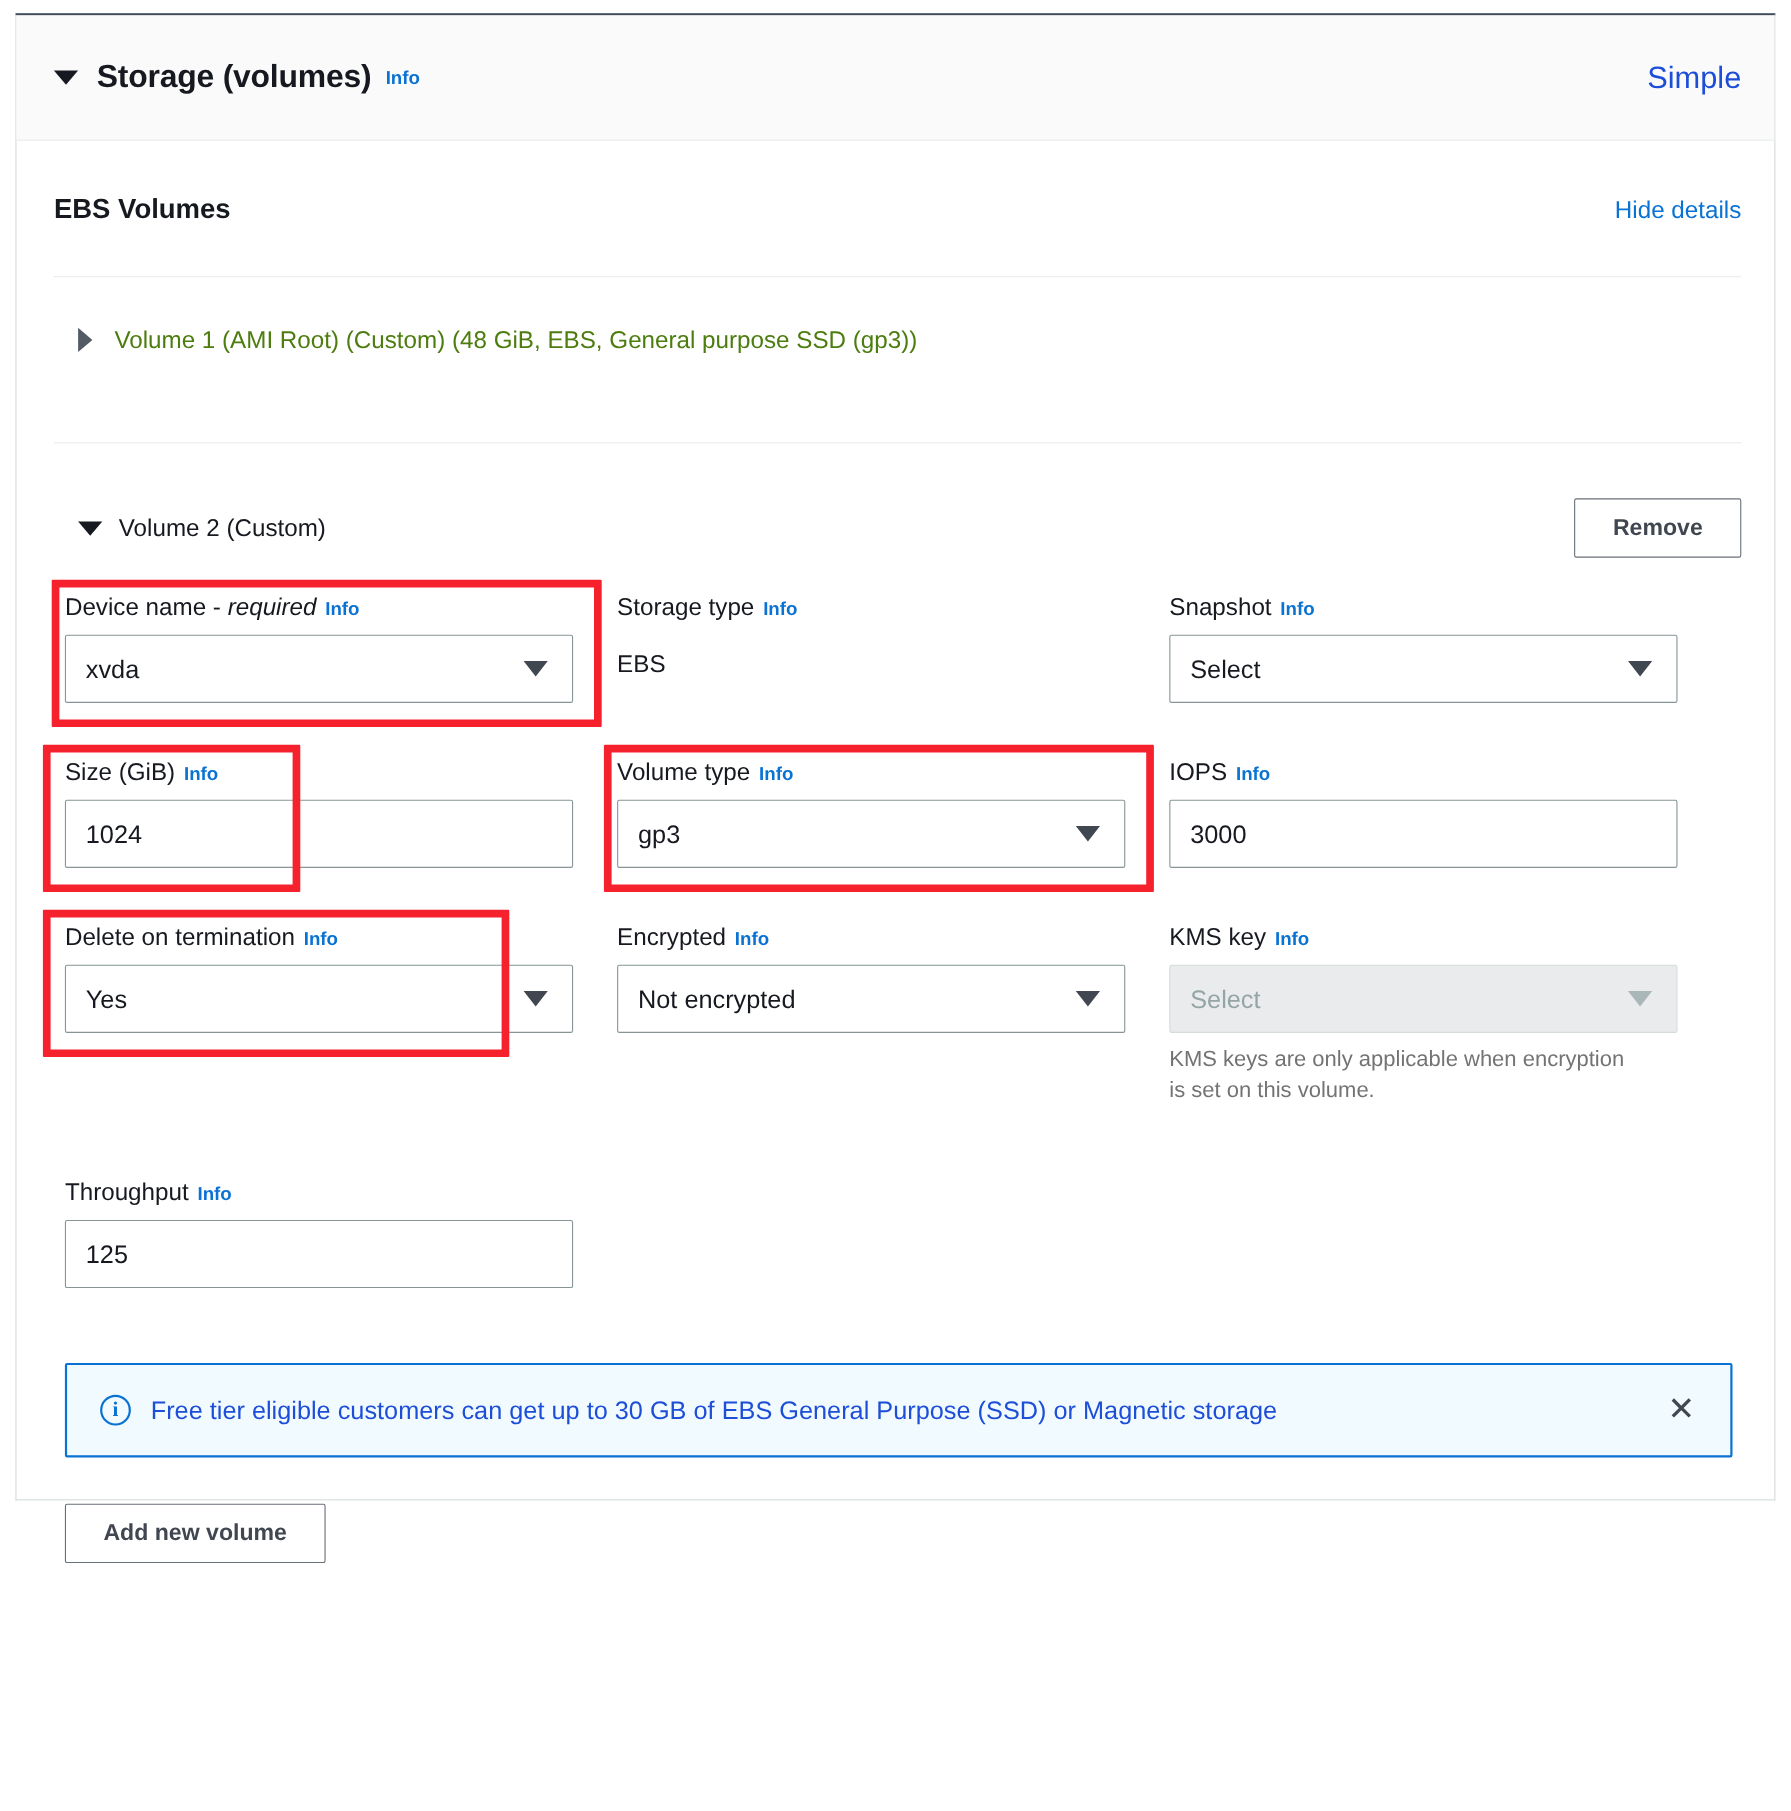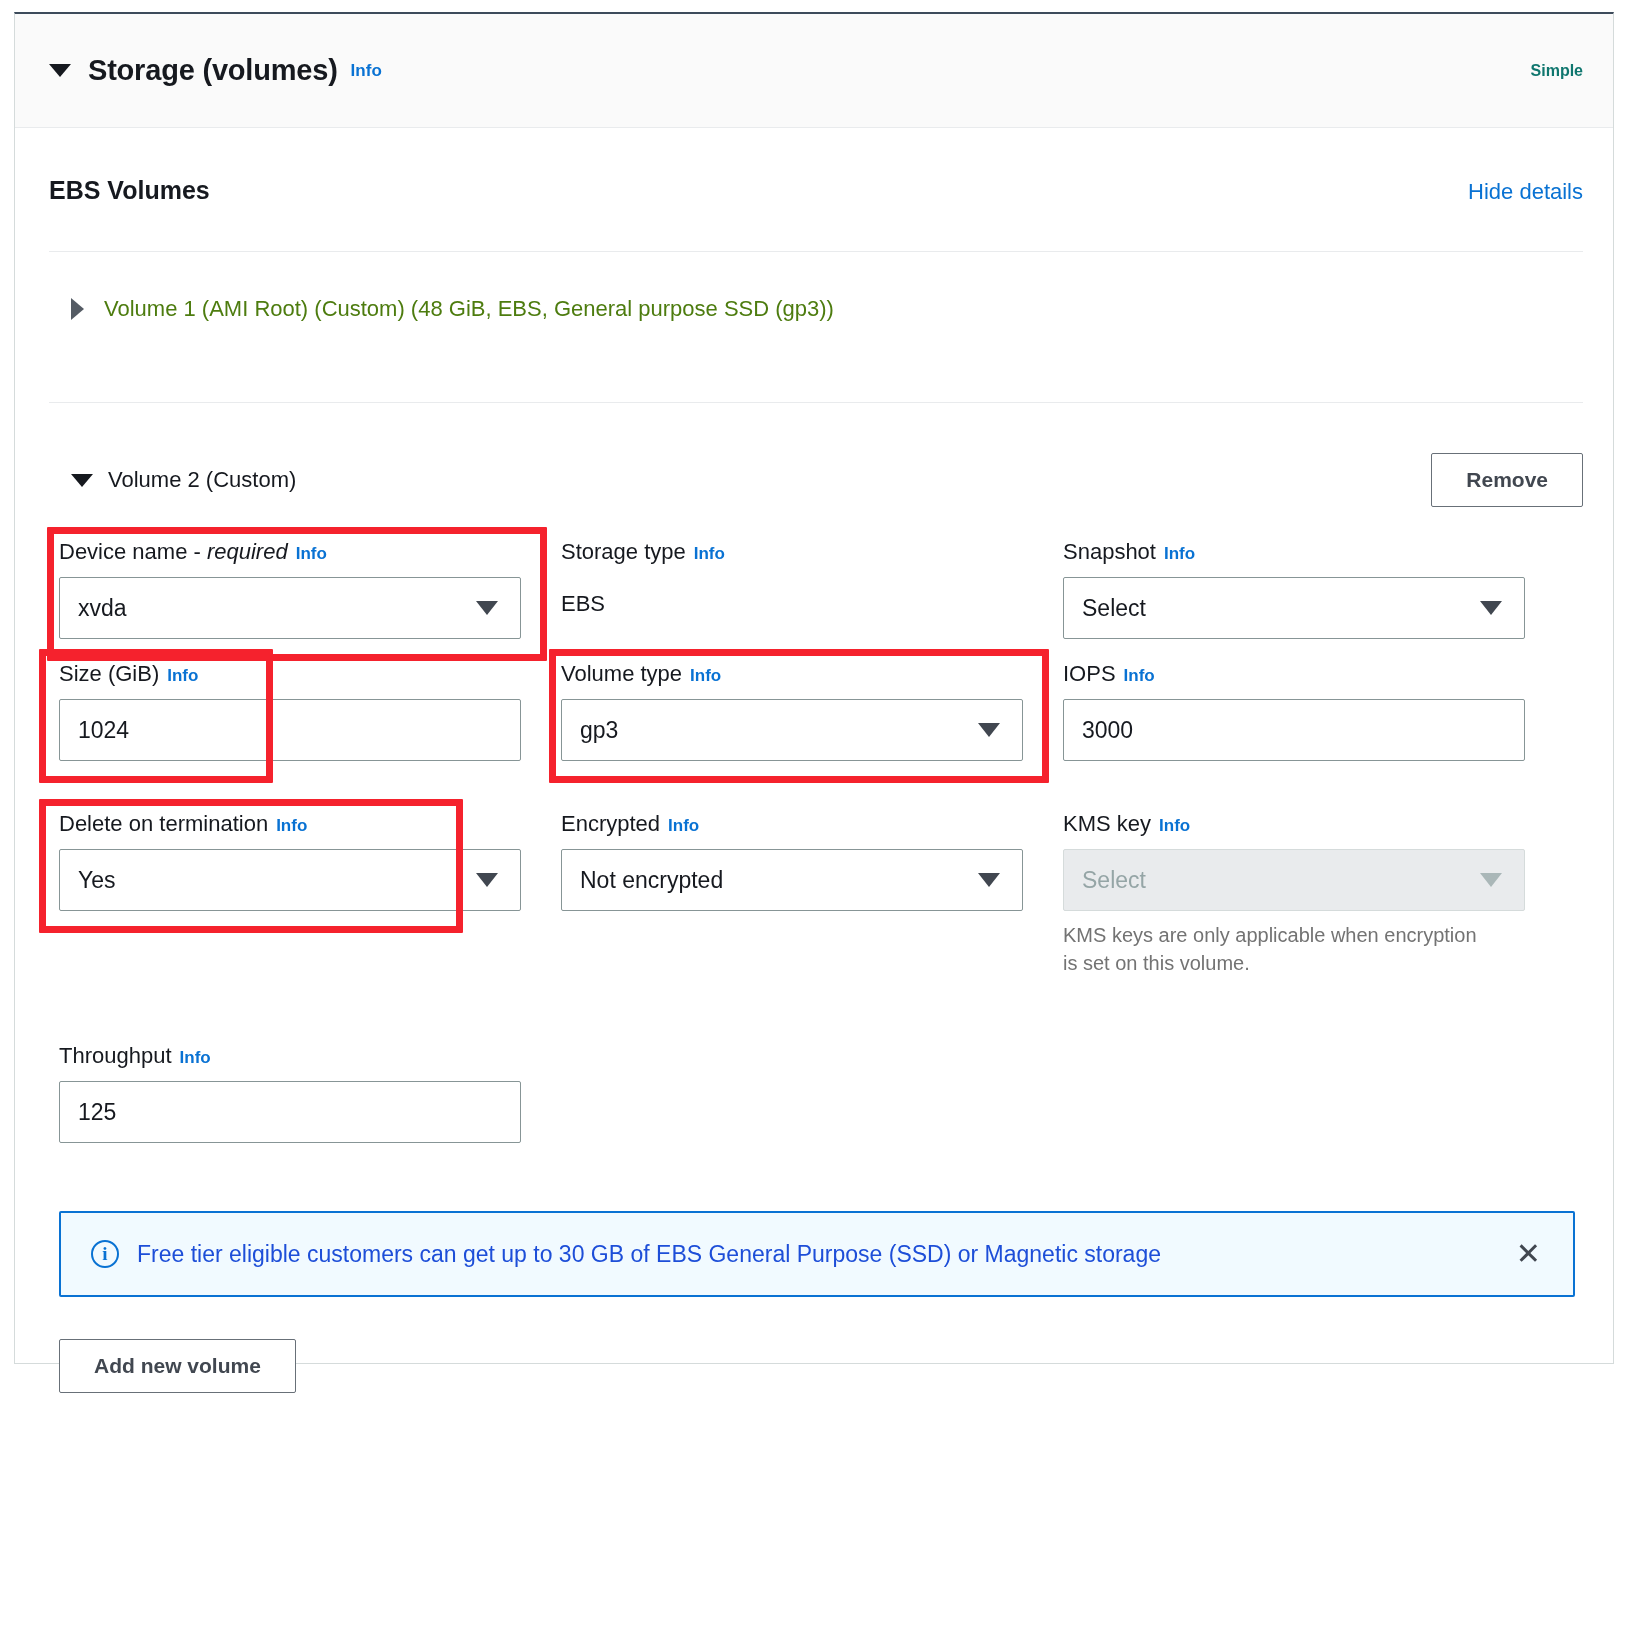--- a/index.html
+++ b/index.html
@@ -56,24 +56,23 @@
   }
   .info-link {
     color: #0972d3;
     font-size: 17px;
     font-weight: bold;
     margin-left: 13px;
     cursor: pointer;
   }
   .spacer { flex: 1 1 auto; }
   .link-plain {
-    color: #0f766e;
-    font-size: 16px;
+    color: #1d4ed8;
+    font-size: 28px;
     cursor: pointer;
-    font-weight: bold;
   }
 
   
   .panel-body { padding: 0 30px 0 34px; }
 
   .subhead-row {
     display: flex;
     align-items: baseline;
     padding-top: 48px;
     padding-bottom: 10px;
@@ -310,21 +309,21 @@
               <span>Snapshot</span><span class="info-s">Info</span>
             </div>
             <div class="input select">
               <span>Select</span>
               <span class="arrow"></span>
             </div>
           </div>
         </div>
       </div>
 
-      <div class="grid" style="">
+      <div class="grid" style="margin-top:28px;">
 
         <div class="field">
           <div class="hl" style="left:-20px; top:-12px; width:234px; height:134px;"></div>
           <div class="field-inner">
             <div class="flabel">
               <span>Size (GiB)</span><span class="info-s">Info</span>
             </div>
             <div class="input">
               <span>1024</span>
             </div>

